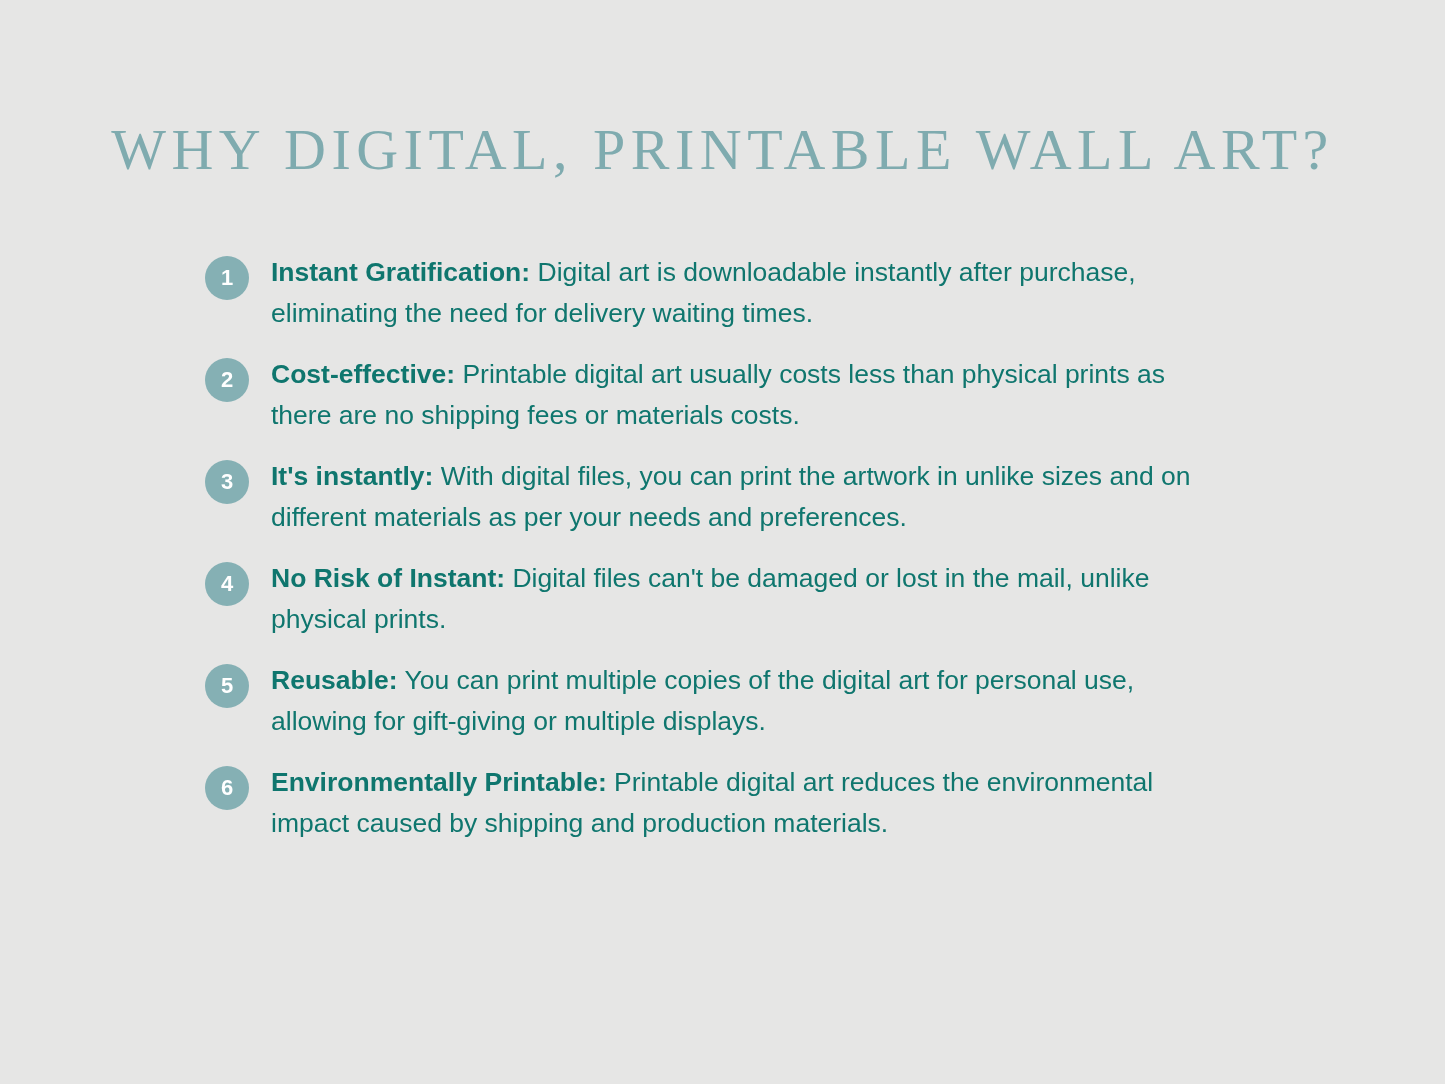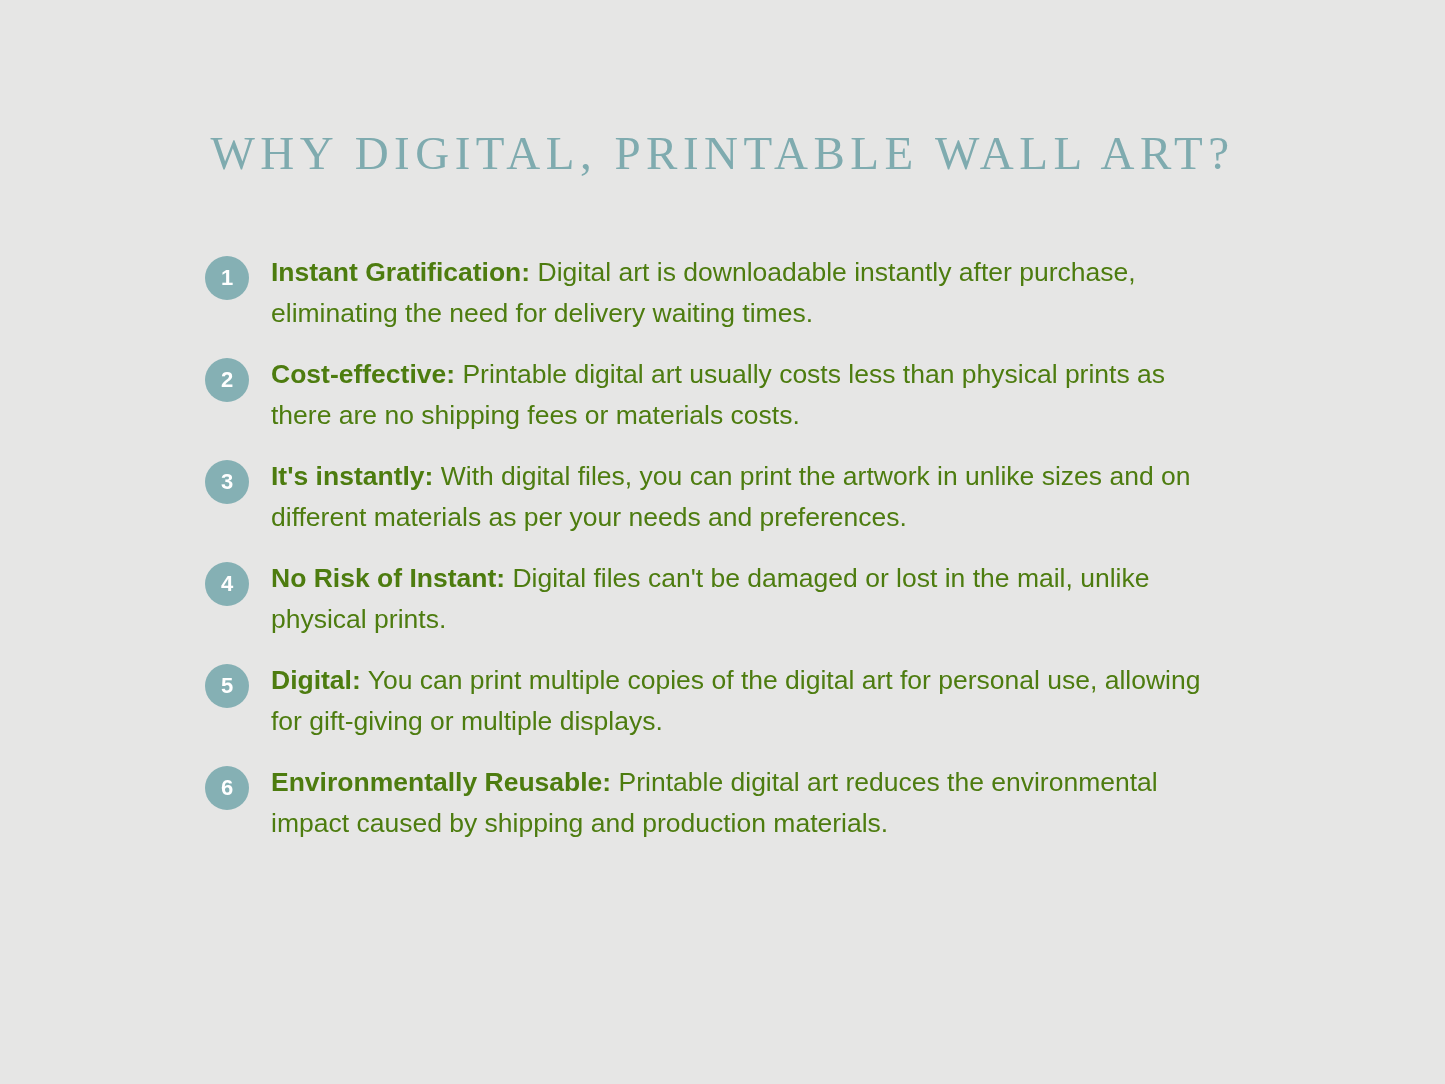--- a/index.html
+++ b/index.html
@@ -16,25 +16,25 @@
   }
   .page {
     position: relative;
     width: 1445px;
     height: 1084px;
     background: #e6e6e5;
   }
   .title {
     position: absolute;
     left: 0;
-    top: 126px;
+    top: 116px;
     width: 1445px;
     text-align: center;
     font-family: "Liberation Serif", serif;
-    font-size: 47px;
+    font-size: 58px;
     letter-spacing: 5.5px;
     color: #7fabaf;
     font-weight: 400;
     white-space: nowrap;
   }
   .list {
     position: absolute;
     left: 205px;
     top: 252px;
     width: 1060px;
@@ -57,21 +57,21 @@
     align-items: center;
     justify-content: center;
     margin-top: 4px;
     margin-right: 22px;
     font-family: "Liberation Sans", sans-serif;
   }
   .text {
     flex: 1 1 auto;
     font-size: 26.5px;
     line-height: 41px;
-    color: #4d7c0f;
+    color: #0f766e;
     font-family: "Liberation Sans", sans-serif;
     font-weight: 400;
     max-width: 960px;
   }
   .text .lead {
     font-weight: 700;
   }
 </style>
 </head>
 <body>
@@ -106,25 +106,25 @@
     <div class="item">
       <div class="badge">4</div>
       <div class="text">
         <span class="lead">No Risk of Instant:</span><span> Digital files can't be damaged or lost in the mail, unlike physical prints.</span>
       </div>
     </div>
 
     <div class="item">
       <div class="badge">5</div>
       <div class="text">
-        <span class="lead">Digital:</span><span> You can print multiple copies of the digital art for personal use, allowing for gift-giving or multiple displays.</span>
+        <span class="lead">Reusable:</span><span> You can print multiple copies of the digital art for personal use, allowing for gift-giving or multiple displays.</span>
       </div>
     </div>
 
     <div class="item">
       <div class="badge">6</div>
       <div class="text">
-        <span class="lead">Environmentally Reusable:</span><span> Printable digital art reduces the environmental impact caused by shipping and production materials.</span>
+        <span class="lead">Environmentally Printable:</span><span> Printable digital art reduces the environmental impact caused by shipping and production materials.</span>
       </div>
     </div>
 
   </div>
 </div>
 
 </body></html>

